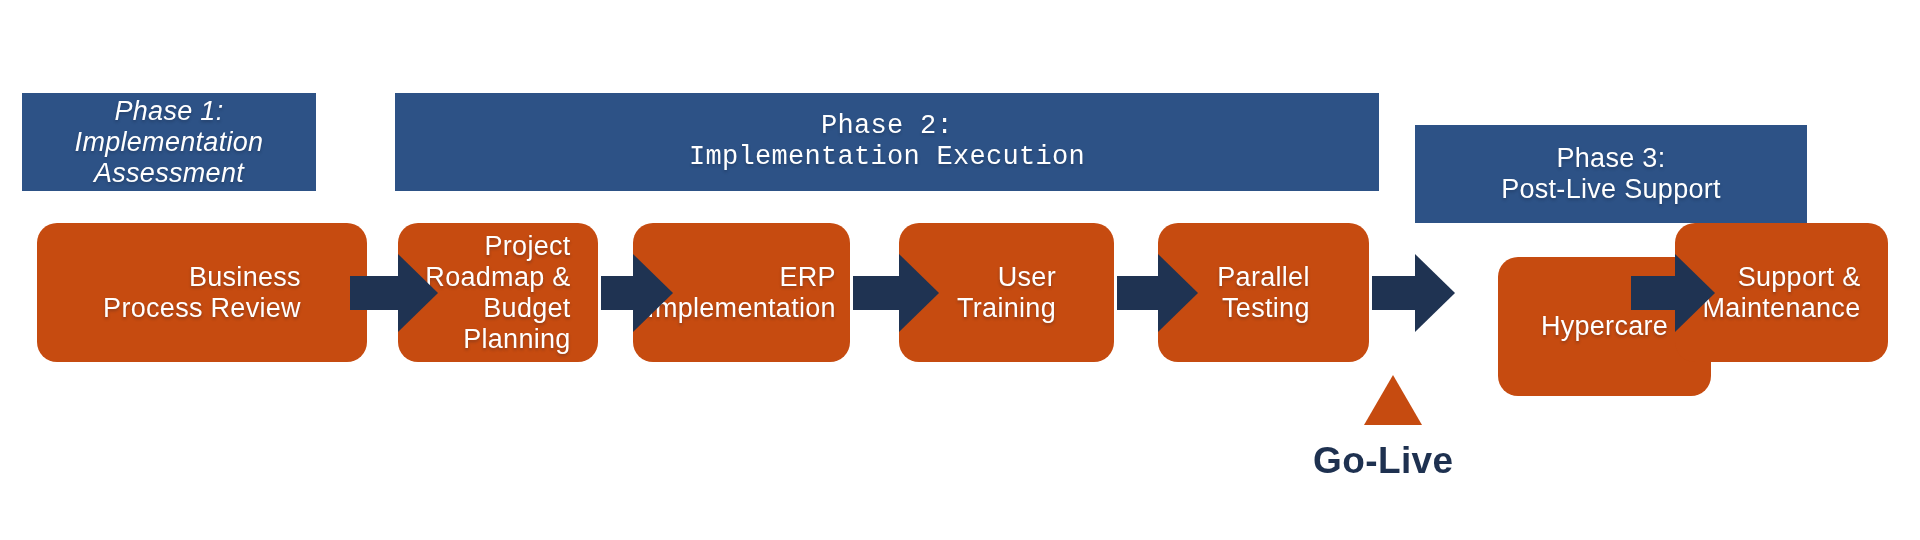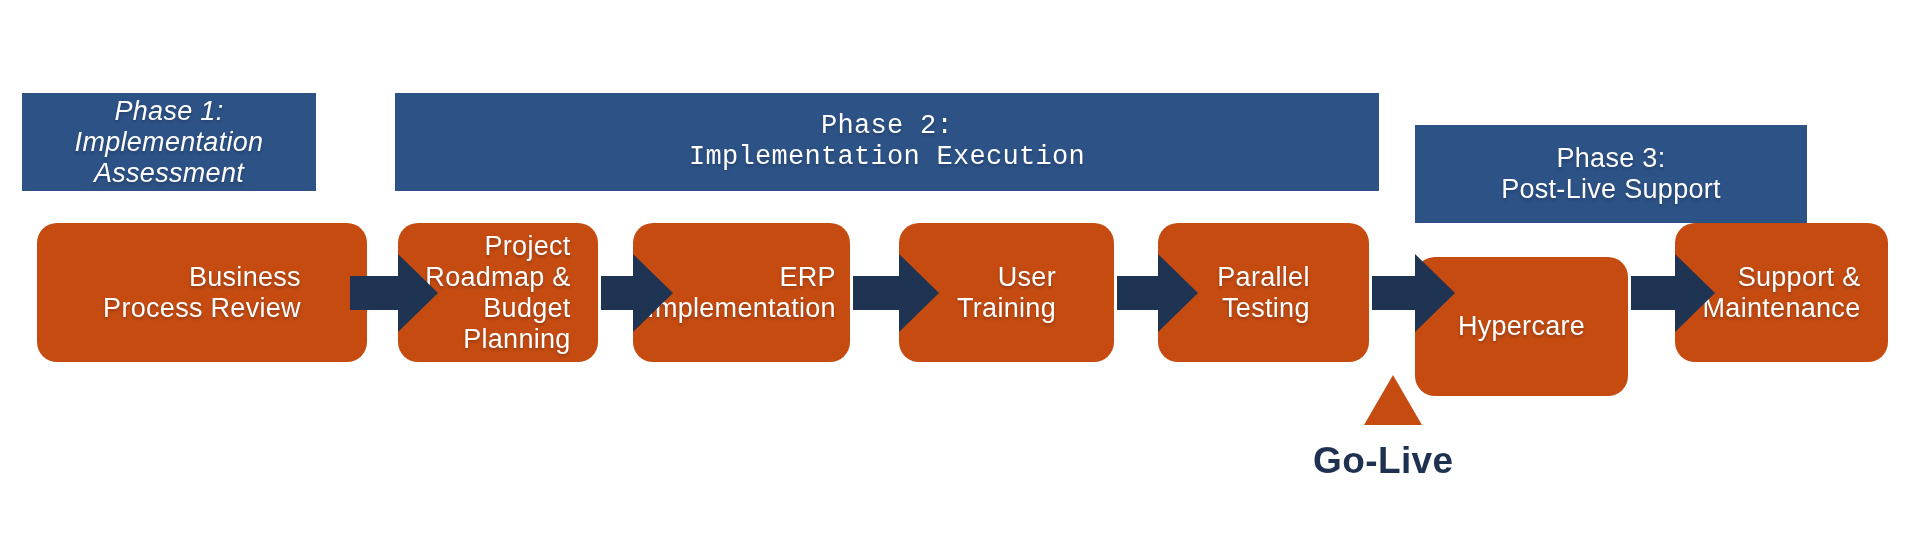--- a/index.html
+++ b/index.html
@@ -66,21 +66,21 @@
     letter-spacing: 0.3px;
     white-space: pre-line;
     text-shadow: 0 2px 3px rgba(20, 30, 50, 0.30);
     text-align: right;
   }
   .b1 { left: 17px;   width: 330px; margin-left: 20px; }
   .b2 { left: 398px;  width: 200px; }
   .b3 { left: 633px;  width: 217px; }
   .b4 { left: 899px;  width: 215px; }
   .b5 { left: 1158px; width: 211px; }
-  .b6 { left: 1415px; width: 213px; margin-top: 34px; }
+  .b6 { left: 1498px; width: 213px; margin-top: 34px; }
   .b7 { left: 1675px; width: 213px; }
 
   
   .arrow { position: absolute; top: 254px; height: 78px; z-index: 2; }
   .arrow .shaft {
     position: absolute; left: 0; top: 22px; height: 34px;
     background: var(--arrow-navy);
   }
   .arrow .head {
     position: absolute; top: 0; width: 0; height: 0;

